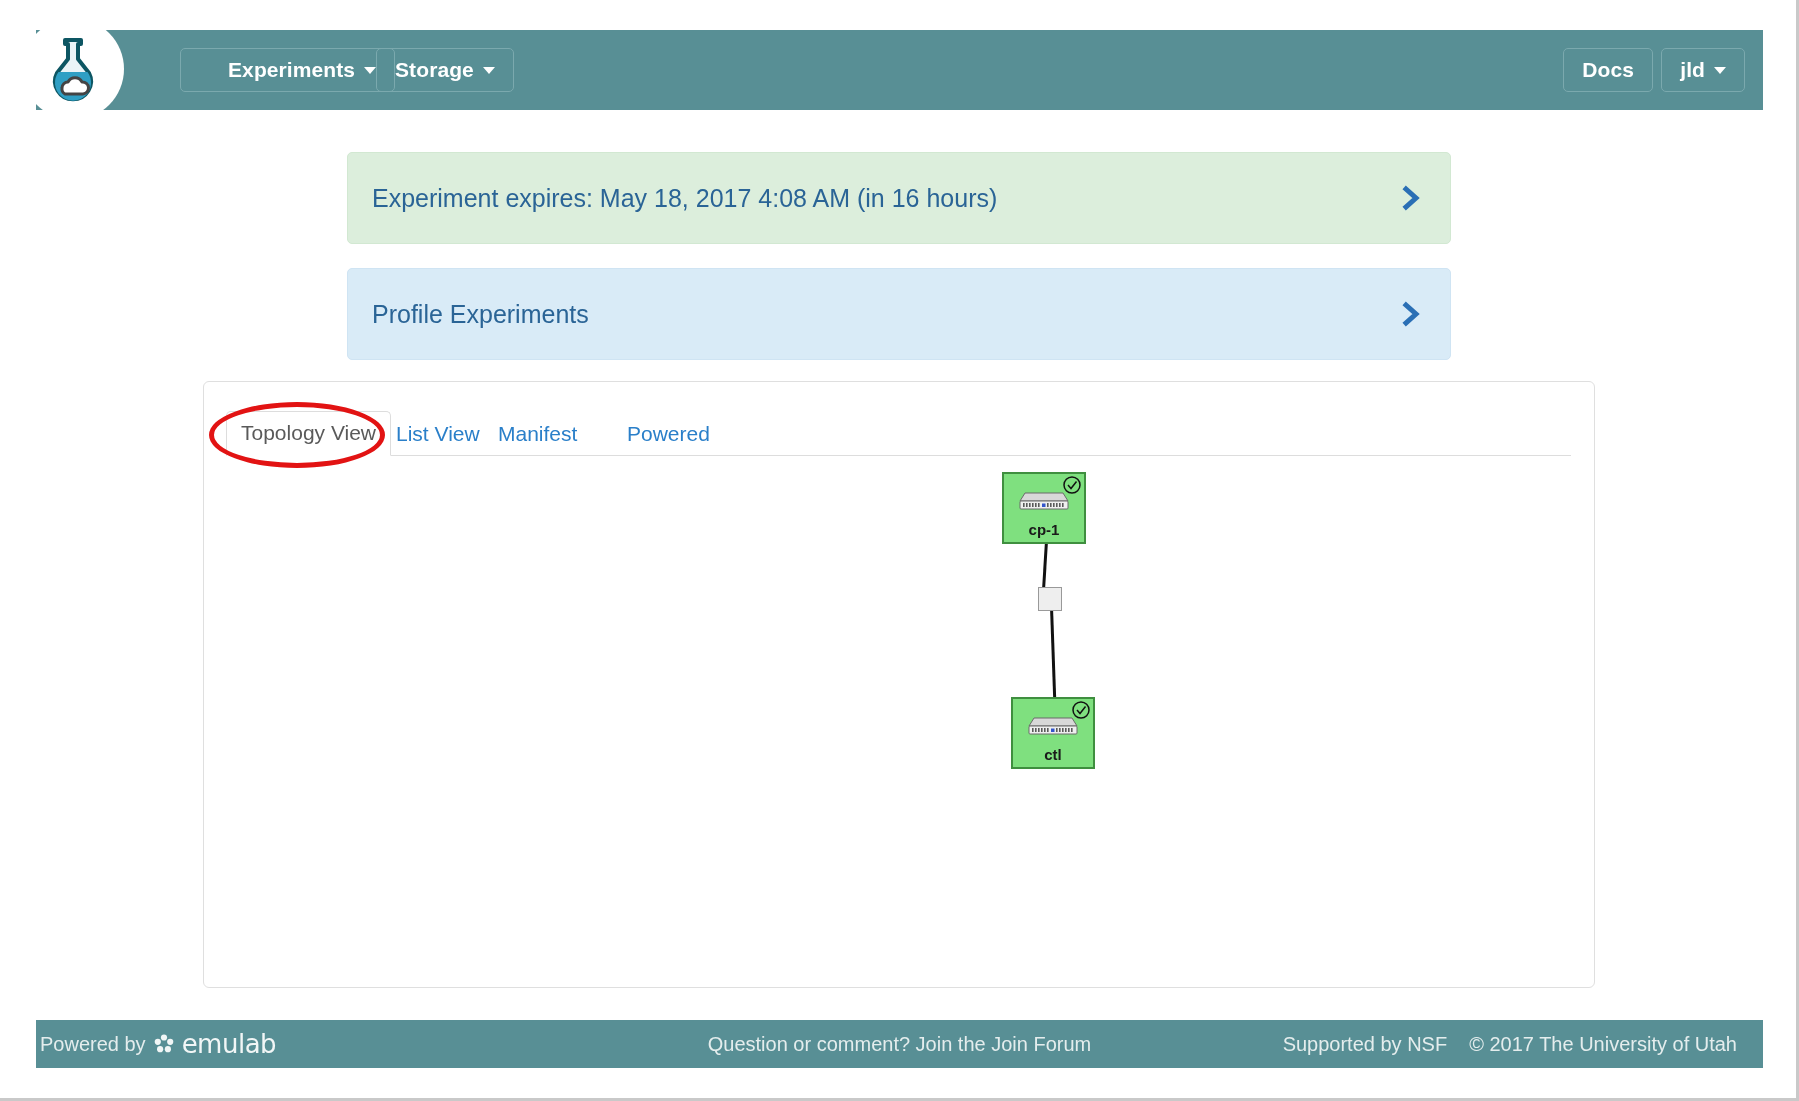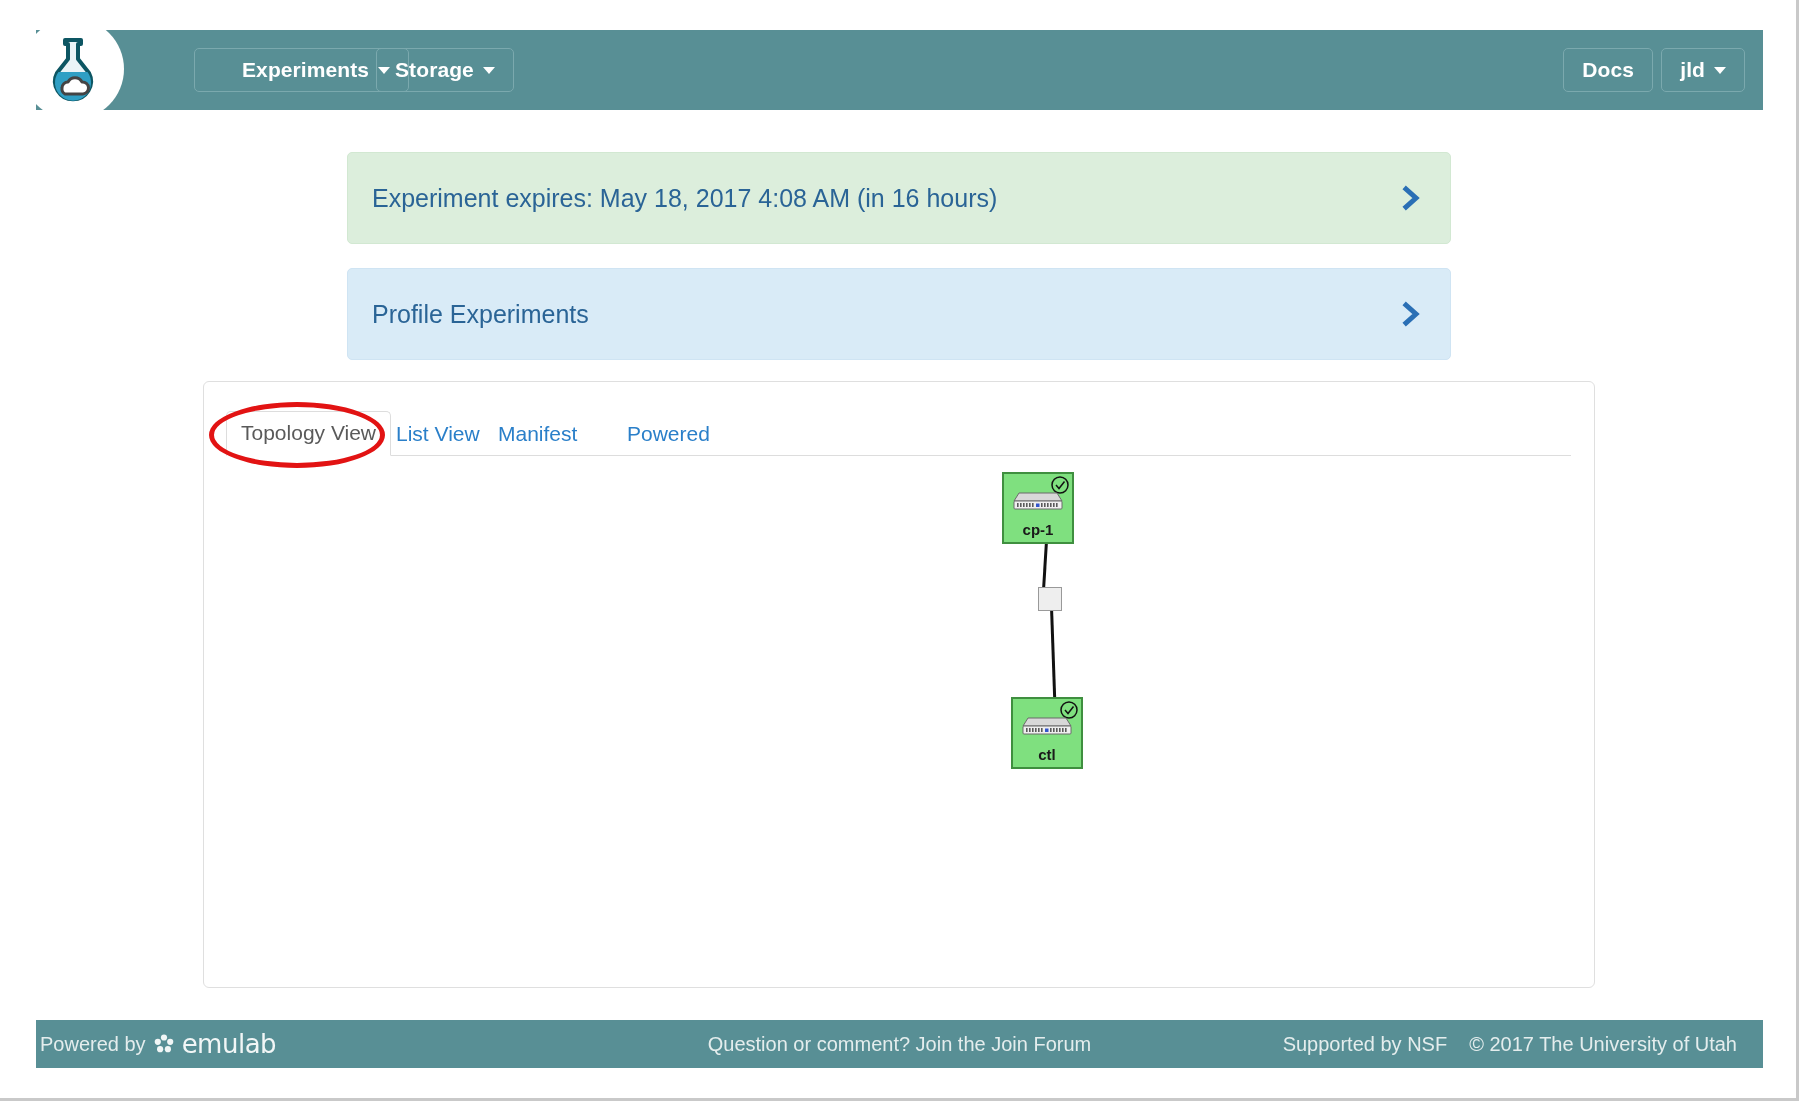--- a/index.html
+++ b/index.html
@@ -78,21 +78,21 @@
     letter-spacing: 0.1px;
   }
   .caret {
     display: inline-block;
     width: 0; height: 0;
     margin-left: 9px;
     border-left: 6px solid transparent;
     border-right: 6px solid transparent;
     border-top: 7px solid #ffffff;
   }
-  #nav-experiments { left: 158px; padding-left: 47px; }
+  #nav-experiments { left: 144px; padding-left: 47px; }
   #nav-storage     { left: 340px; }
   #nav-docs        { right: 110px; }
   #nav-user        { right: 18px; }
 
   
   .alert {
     position: absolute;
     left: 347px;
     width: 1104px;
     height: 92px;
@@ -191,21 +191,21 @@
     position: absolute;
     left: 1px;
     top: 75px;
     width: 1389px;
     height: 820px;
     overflow: hidden;
   }
 
   .topo-node {
     position: absolute;
-    width: 72px;
+    width: 84px;
     height: 72px;
     background: #7fe07f;
     border: 2px solid #3f8f3f;
     box-sizing: border-box;
     z-index: 4;
   }
   .topo-node-label {
     position: absolute;
     left: 0;
     right: 0;

